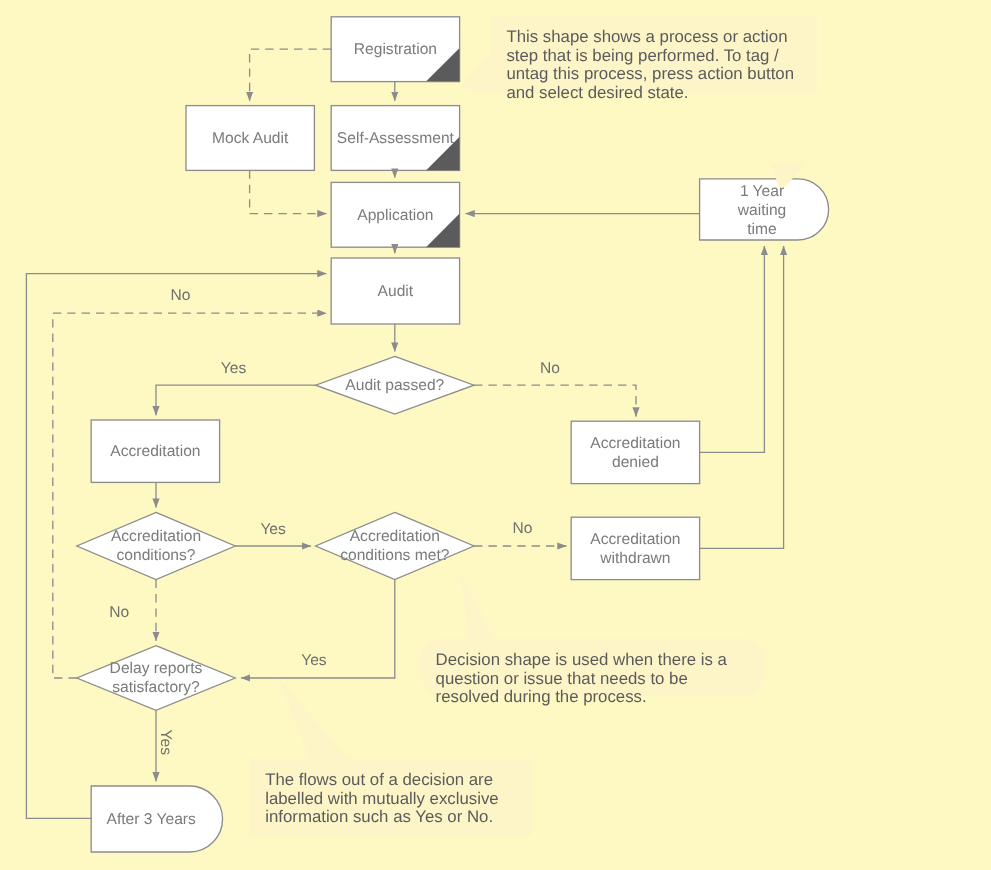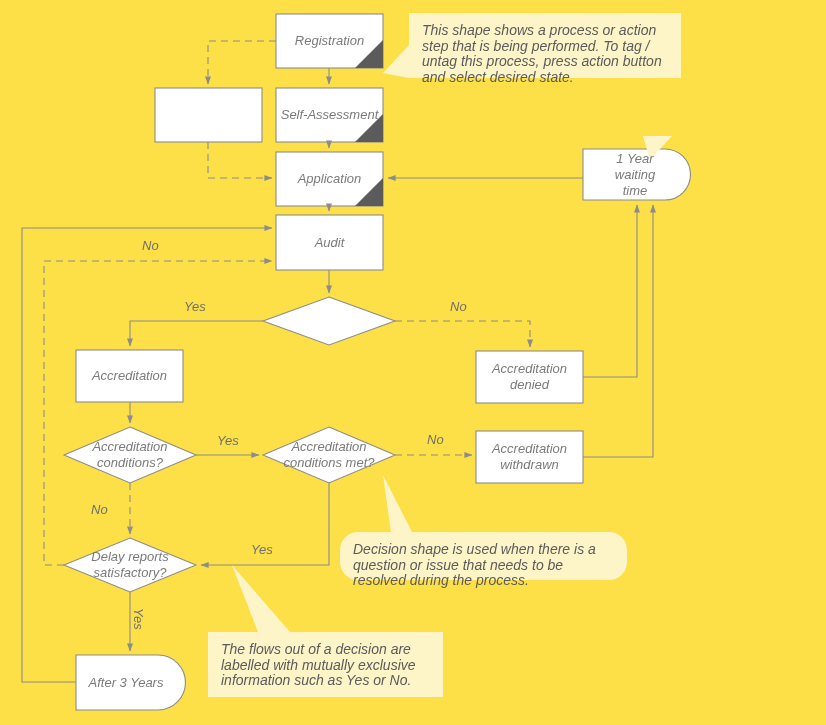--- a/index.html
+++ b/index.html
@@ -1,21 +1,21 @@
 <!DOCTYPE html>
 <html><head>
 <meta charset="utf-8">
 <style>
   html,body{margin:0;padding:0;background:#ffffff;}
   body{
     width:826px;height:725px;
     font-family:"Liberation Sans","DejaVu Sans",sans-serif;
     overflow:hidden;
   }
-  #canvas{position:relative;width:826px;height:725px;background:#fde047;font-style:italic;}
+  #canvas{position:relative;width:826px;height:725px;background:#fef9c3;}
   svg.layer{position:absolute;left:0;top:0;width:826px;height:725px;}
   .node-label{
     position:absolute;
     display:flex;align-items:center;justify-content:center;
     text-align:center;
     color:#7b7b7b;
     font-size:13px;
     line-height:16px;
     pointer-events:none;
     white-space:pre-line;
@@ -138,31 +138,33 @@
     <g stroke="none">
       <polygon points="409,45 409,78 383,73" fill="#fdf4c8"></polygon>
       <polygon points="672,136 650,160 643,136" fill="#fdf4c8"></polygon>
       <polygon points="383,475 412,532 391,532" fill="#fdf4c8"></polygon>
       <polygon points="232,565 290,632 258,632" fill="#fdf4c8"></polygon>
     </g>
   </svg>
 
   <div class="node-label" style="left:276px;top:14px;width:107px;height:54px;">Registration</div>
 
+  <div class="node-label" style="left:155px;top:88px;width:107px;height:54px;">Mock Audit</div>
 
   <div class="node-label" style="left:276px;top:152px;width:107px;height:54px;">Application</div>
 
   <div class="node-label" style="left:276px;top:88px;width:107px;height:54px;">Self-Assessment</div>
 
   <div class="node-label" style="left:585px;top:149px;width:100px;height:51px;">1 Year
 waiting
 time</div>
 
   <div class="node-label" style="left:276px;top:215px;width:107px;height:55px;">Audit</div>
 
+  <div class="node-label" style="left:263px;top:303px;width:132px;height:36px;">Audit passed?</div>
 
   <div class="node-label" style="left:76px;top:350px;width:107px;height:52px;">Accreditation</div>
 
   <div class="node-label" style="left:476px;top:351px;width:107px;height:52px;">Accreditation
 denied</div>
 
   <div class="node-label" style="left:64px;top:437px;width:132px;height:36px;">Accreditation
 conditions?</div>
 
   <div class="node-label" style="left:263px;top:437px;width:132px;height:36px;">Accreditation
@@ -190,21 +192,21 @@
 
   <div class="edge-label" style="left:251px;top:542px;">Yes</div>
 
   <div class="edge-label rot" style="left:146px;top:608px;">Yes</div>
 
   <div class="callout" style="left:409px;top:13px;width:272px;height:65px;">
     <span class="callout-text">This shape shows a process or action step that is being performed. To tag / untag this process, press action button and select desired state.</span>
   </div>
 
 
-  <div class="callout" style="left:340px;top:532px;width:287px;height:48px;border-radius:18px;">
+  <div class="callout" style="left:350px;top:532px;width:287px;height:48px;border-radius:18px;">
     <span class="callout-text">Decision shape is used when there is a question or issue that needs to be resolved during the process.</span>
   </div>
 
   <div class="callout" style="left:208px;top:632px;width:235px;height:65px;">
     <span class="callout-text">The flows out of a decision are labelled with mutually exclusive information such as Yes or No.</span>
   </div>
 
 </div>
 
 </body></html>

